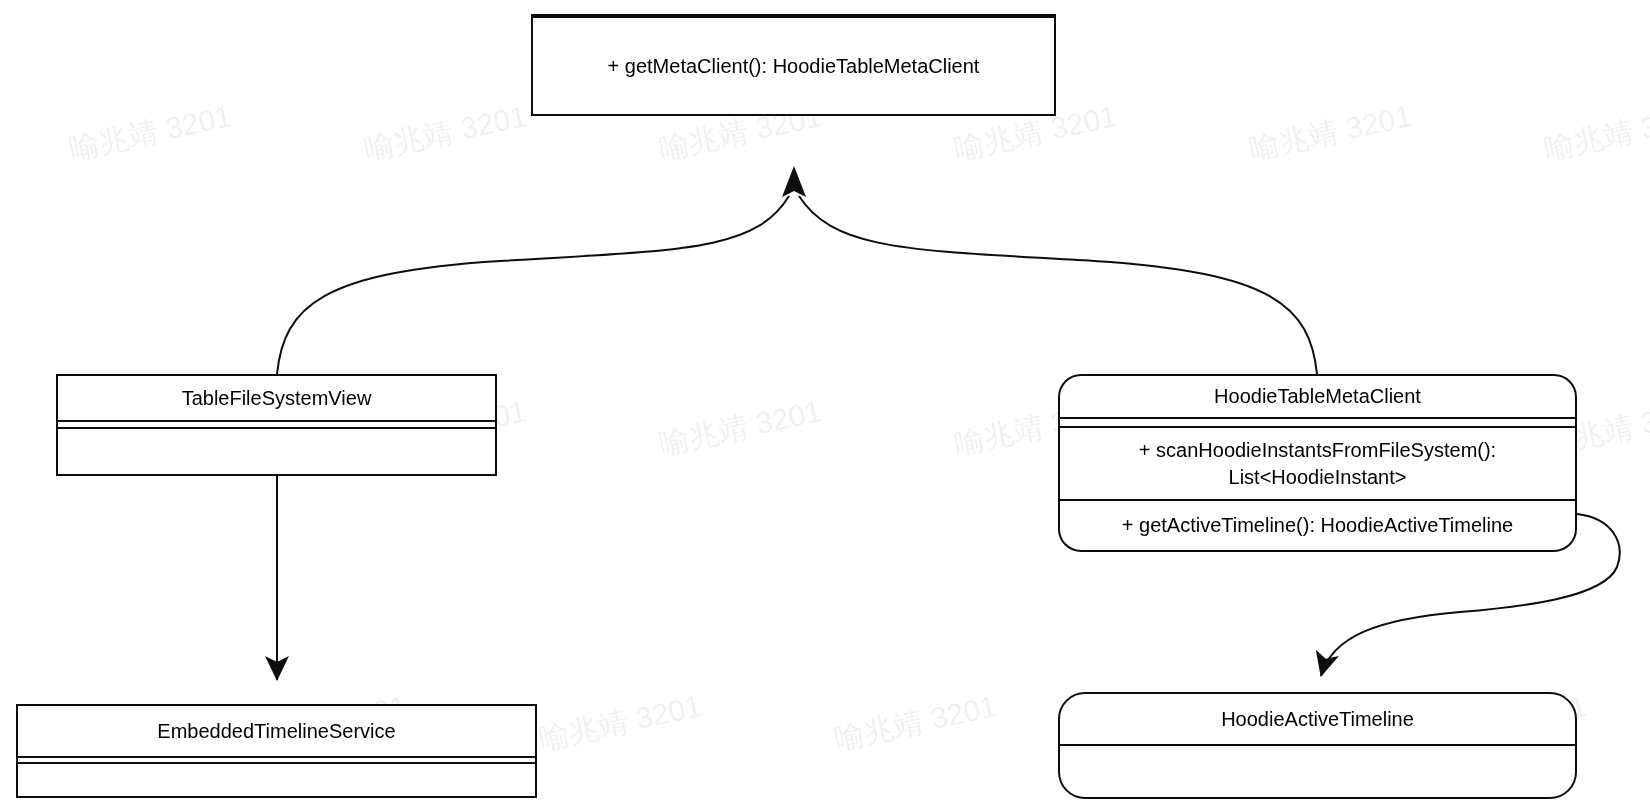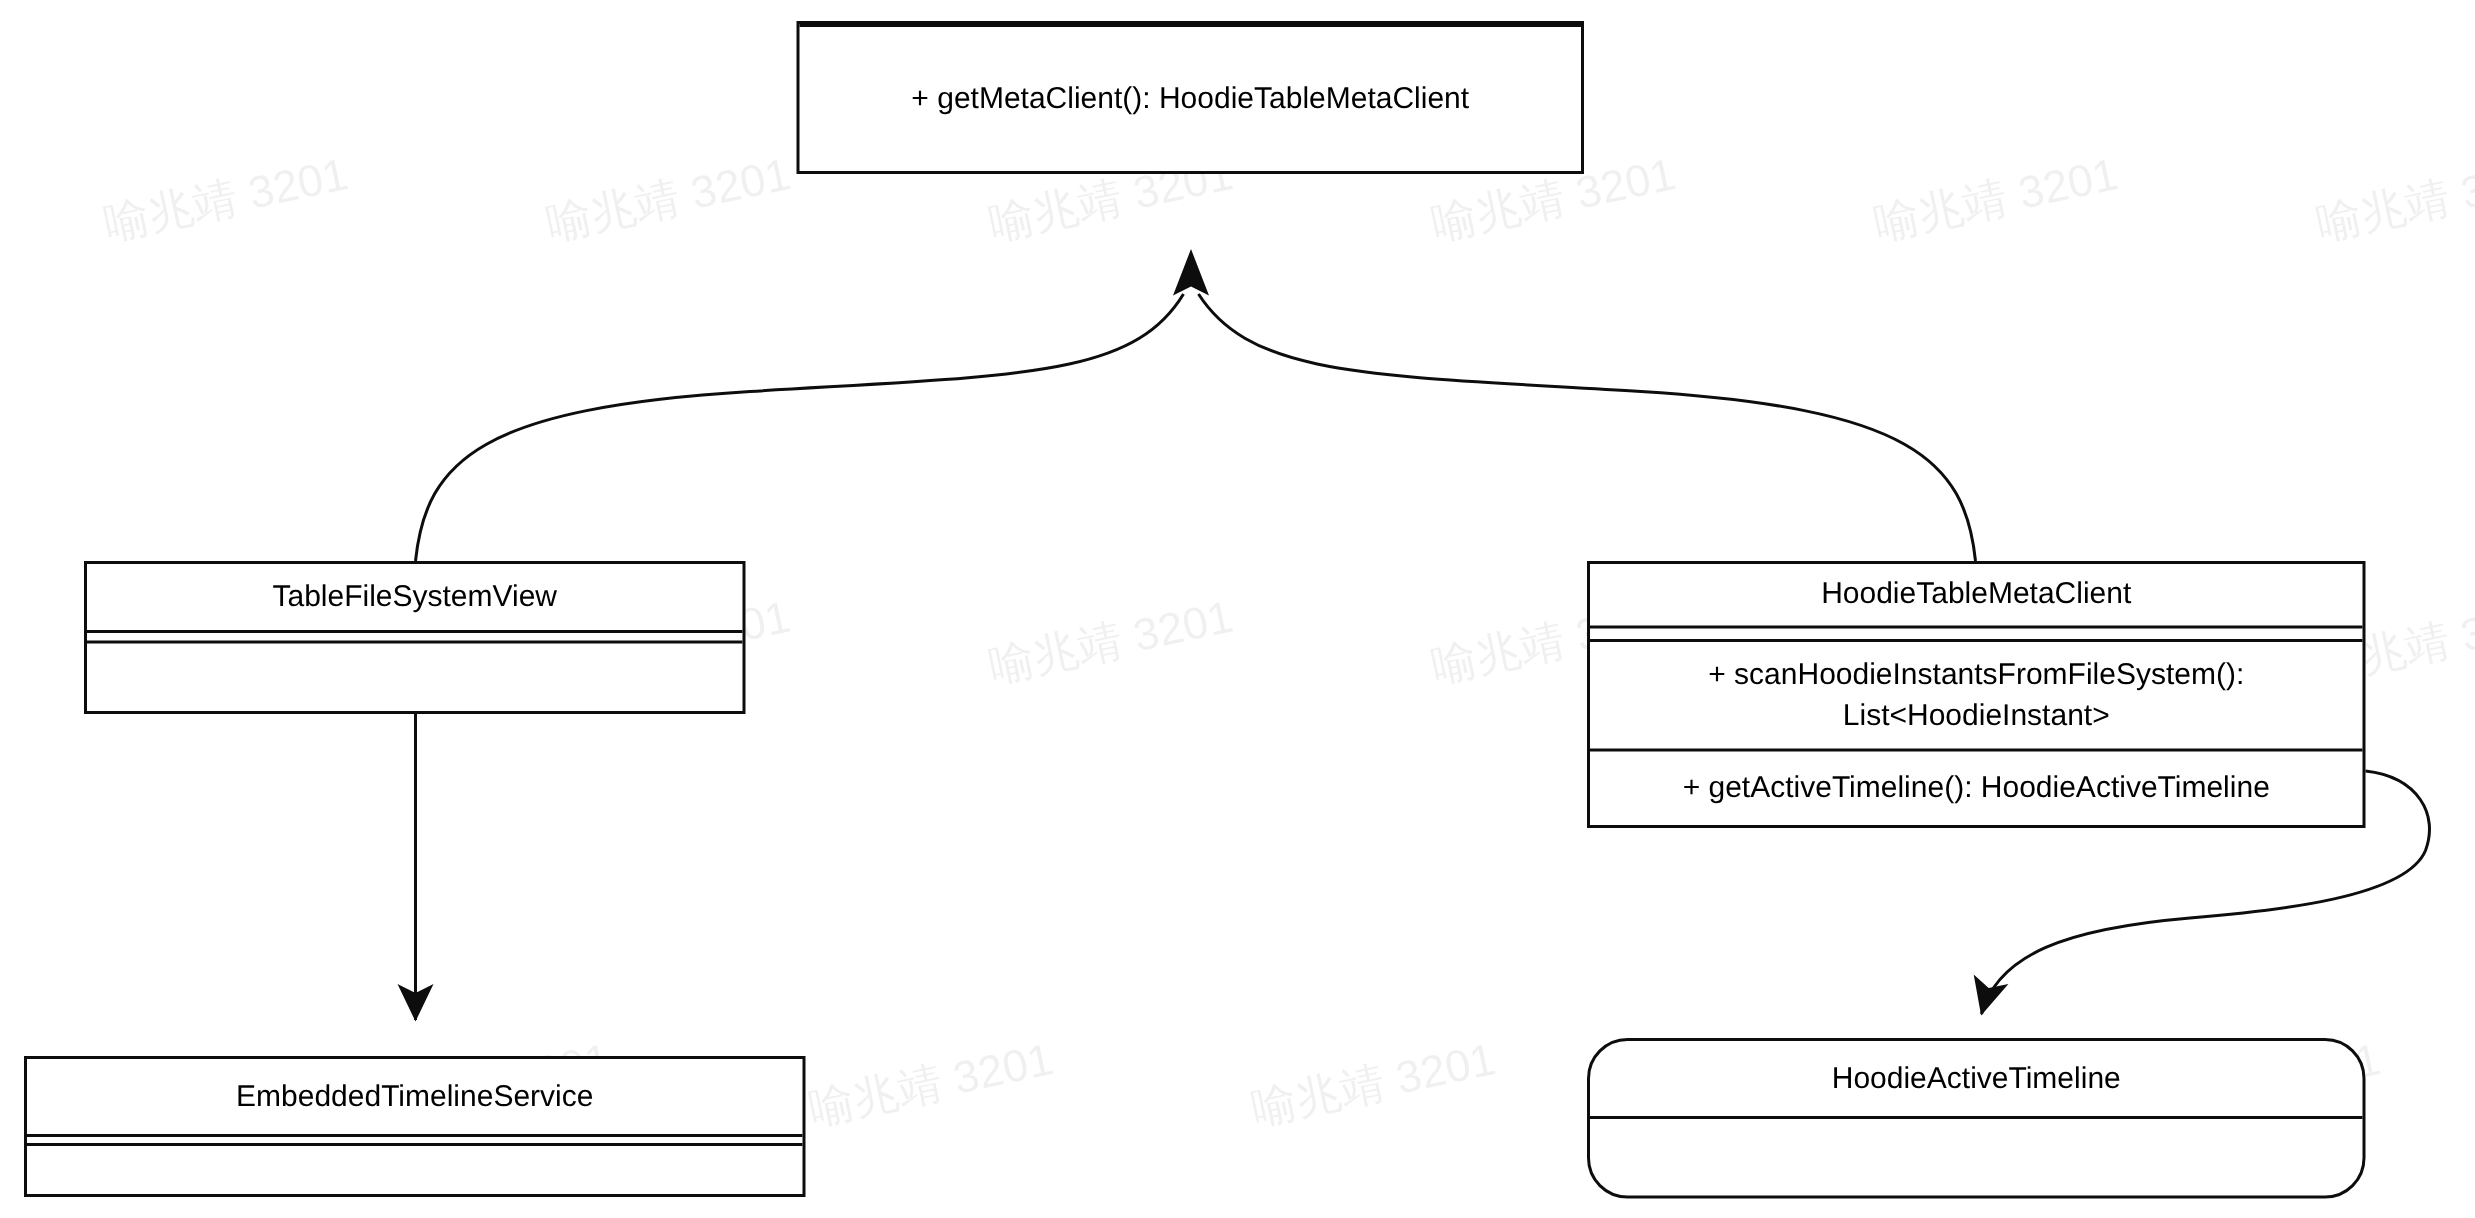--- a/index.html
+++ b/index.html
@@ -104,21 +104,21 @@
       <div class="m">+ getMetaClient(): HoodieTableMetaClient</div>
     </div>
   </div>
 
   <div class="uml-class" style="left:16px;top:374px;width:441px;margin-left:40px;">
     <div class="title" style="height:44px">TableFileSystemView</div>
     <div class="strip" style="height:7px"></div>
     <div class="sec" style="height:47px"></div>
   </div>
 
-  <div class="uml-class" style="left:1058px;top:374px;width:519px;">
+  <div class="uml-class" style="left:1058px;top:374px;width:519px;border-radius:23px;">
     <div class="title" style="height:41px">HoodieTableMetaClient</div>
     <div class="strip" style="height:9px"></div>
     <div class="sec center" style="height:73px">
       <div class="m">+ scanHoodieInstantsFromFileSystem(): List&lt;HoodieInstant&gt;</div>
     </div>
     <div class="sec center" style="height:51px">
       <div class="m">+ getActiveTimeline(): HoodieActiveTimeline</div>
     </div>
   </div>
 

